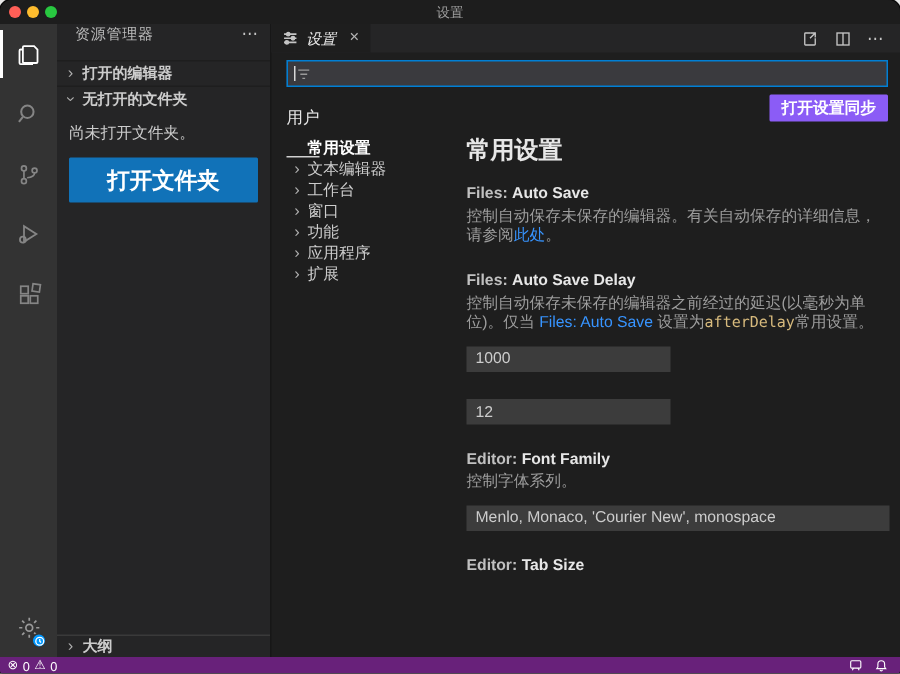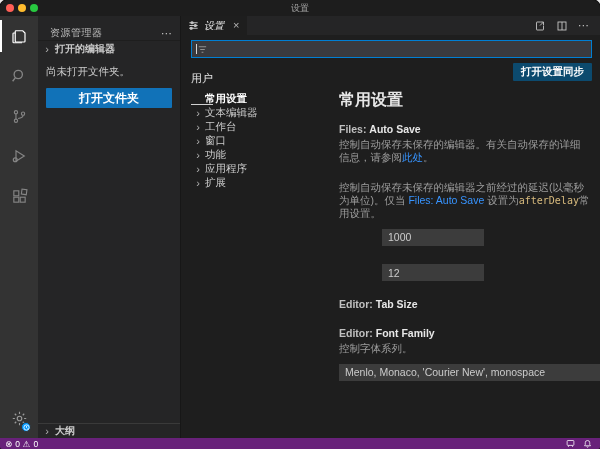--- a/index.html
+++ b/index.html
@@ -23,31 +23,31 @@
   .act-item.active{ color:#ffffff; }
   .act-item.active::before{ content:""; position:absolute; left:0; top:4px; bottom:4px; width:2px; background:#ffffff; }
   .act-bottom{ position:absolute; bottom:2px; left:0; width:38px; height:36px;
     display:flex; align-items:center; justify-content:center; color:#9a9a9a; }
   .badge-dot{ position:absolute; right:7px; bottom:4px; width:10px; height:10px; border-radius:50%;
     background:#0098ff; border:1px solid #333; display:flex;align-items:center;justify-content:center; }
   .badge-dot svg{ display:block; }
   
   .sidebar{ position:absolute; left:38px; top:16px; width:142px; bottom:11px; background:#252526;
     color:#cccccc; font-size:11px; }
-  .sb-header{ height:24px; display:flex; align-items:flex-end; padding:0 8px 0 12px; }
+  .sb-header{ height:24px; display:flex; align-items:flex-start; padding:0 8px 0 12px; }
   .sb-title{ font-size:10px; color:#bbbbbb; letter-spacing:.5px; }
   .sb-more{ margin-left:auto; color:#c5c5c5; font-size:11px; cursor:pointer; }
   .sb-section{ height:17px; display:flex; align-items:center; gap:3px; padding:0 4px;
     font-weight:bold; font-size:10px; color:#cccccc; border-top:1px solid #1e1e1e; cursor:pointer; }
   .chev{ display:inline-block; color:#b0b0b0; font-size:11px; width:10px; text-align:center;
     font-weight:normal; }
   .chev.down{ transform:rotate(90deg); }
   .sb-body{ padding:8px 8px 0 8px; color:#cccccc; font-size:10.5px;font-family:Liberation Mono, monospace; }
-  .sb-btn{ display:block; width:126px; margin:9px auto 0; height:20px; background:#1172b8;
-    color:#ffffff; border:none; border-radius:1px; font-size:12px; font-weight:bold; cursor:pointer;
+  .sb-btn{ display:block; width:126px; margin:9px auto 0; height:30px; background:#1172b8;
+    color:#ffffff; border:none; border-radius:1px; font-size:15px; font-weight:bold; cursor:pointer;
     font-family:inherit; }
   .sb-outline{ position:absolute; left:0; right:0; bottom:0; height:15px; border-top:1px solid #3a3a3a;
     display:flex; align-items:center; gap:3px; padding:0 4px; font-weight:bold; font-size:10px; cursor:pointer; }
   
   .editor{ position:absolute; left:180px; top:16px; right:0; bottom:11px; background:#1e1e1e;
     border-left:1px solid #171717; }
   .tabstrip{ position:absolute; top:0; left:0; right:0; height:19px; background:#252526;
     display:flex; align-items:stretch; }
   .tab{ background:#1e1e1e; display:flex; align-items:center; gap:5px; padding:0 7px; min-width:66px;
     cursor:pointer; }
@@ -61,43 +61,43 @@
   .search-box{ position:absolute; top:24px; left:10px; right:8px; height:18px;
     background:#3a3a3e; border:1px solid #007fd4; display:flex; align-items:center; }
   .search-input{ flex:1; background:transparent; border:none; outline:none; color:#cccccc;
     font-size:10.5px; padding:0 4px; font-family:inherit; }
   .search-input::placeholder{ color:#8a8a8a; }
   .caret{ position:absolute; left:4px; top:3px; bottom:3px; width:1px; background:#d8d8d8; }
   .filter-ic{ padding:0 5px; color:#9a9a9a; display:flex; align-items:center; cursor:pointer; }
   
   .scope-row{ position:absolute; top:46px; left:10px; right:8px; height:20px; display:flex; align-items:center; }
   .scope-tab{ font-size:11px; color:#e7e7e7; padding-bottom:18px; border-bottom:1px solid #d0d0d0; cursor:pointer;margin-top:32px; }
-  .sync-btn{ margin-left:auto; background:#0c4a6e; color:#fff; border:none; border-radius:1px;
+  .sync-btn{ margin-left:auto; background:#8b5cf6; color:#fff; border:none; border-radius:1px;
     font-size:10.5px; font-weight:bold; height:18px; padding:0 8px; cursor:pointer; font-family:inherit; }
   
-  .settings-body{ position:absolute; top:70px; left:0; right:0; bottom:0; display:flex; overflow:hidden;gap:28px; }
+  .settings-body{ position:absolute; top:70px; left:0; right:0; bottom:0; display:flex; overflow:hidden; }
   .toc{ width:122px; padding:6px 0 0 12px; flex:none; }
   .toc-row{ height:14px; display:flex; align-items:center; gap:2px; font-size:10.5px; color:#cccccc; cursor:pointer; }
   .toc-row.active{ font-weight:bold; color:#ffffff; padding-left:12px; }
   .content{ flex:1; padding:2px 10px 0 8px; overflow:hidden; }
   .content h1{ font-size:16px; color:#e7e7e7; margin:2px 0 12px; }
   .setting{ margin-bottom:17px; }
   .set-label{ font-size:10.5px; }
   .set-cat{ color:#c0c0c0; font-weight:bold; }
   .set-name{ color:#e7e7e7; font-weight:bold; }
   .set-desc{ font-size:10.5px; color:#9d9d9d; line-height:13px; margin-top:3px; max-width:282px; }
   .lnk{ color:#3794ff; cursor:pointer; }
   .code{ font-family:"DejaVu Sans Mono","Liberation Mono",monospace; color:#d7ba7d; font-size:10px; }
   .ctl{ margin-top:7px; }
   .sel{ position:relative; width:190px; height:17px; background:#3c3c3c; color:#cccccc;
     font-size:10.5px; display:flex; align-items:center; padding:0 6px; cursor:pointer; }
   .sel-chev{ position:absolute; right:6px; top:1px; color:#b0b0b0; transform:rotate(90deg); font-size:11px; }
   .txt-input{ height:17px; background:#3c3c3c; border:none; outline:none; color:#cccccc;
     font-size:10.5px; padding:0 6px; font-family:inherit; }
-  .w-narrow{ width:102px;margin-left:43px; } .w-full{ width:282px; }
+  .w-narrow{ width:136px; } .w-full{ width:282px; }
   
   .statusbar{ position:absolute; left:0; right:0; bottom:0; height:11px; background:#68217a;
     color:#ffffff; display:flex; align-items:center; font-size:8.5px; padding:0 5px; }
   .sb-left{ display:flex; align-items:center; gap:3px; cursor:pointer; }
   .sb-right{ margin-left:auto; display:flex; align-items:center; gap:8px; padding-right:3px; }
   .sb-right .ic{ cursor:pointer; display:flex; align-items:center; }
   svg{ display:block; }
 </style>
 </head>
 <body>
@@ -175,20 +175,24 @@
   </div>
 
   <div class="sidebar">
     <div class="sb-header">
       <span class="sb-title">资源管理器</span>
       <span class="sb-more">⋯</span>
     </div>
     <div class="sb-section">
       <span class="chev">›</span>
       <span>打开的编辑器</span>
+    </div>
+    <div class="sb-section">
+      <span class="chev down">›</span>
+      <span>无打开的文件夹</span>
     </div>
     <div class="sb-body">
       <div>尚未打开文件夹。</div>
       <button class="sb-btn">打开文件夹</button>
     </div>
     <div class="sb-outline">
       <span class="chev">›</span>
       <span>大纲</span>
     </div>
   </div>
@@ -276,51 +280,55 @@
           <div class="set-label">
             <span class="set-cat">Files:</span>
             <span class="set-name">Auto Save</span>
           </div>
           <div class="set-desc">
             <span>控制自动保存未保存的编辑器。有关自动保存的详细信息，请参阅</span><span class="lnk">此处</span><span>。</span>
           </div>
         </div>
 
         <div class="setting">
+          <div class="set-label">
+            <span class="set-cat">Files:</span>
+            <span class="set-name">Auto Save Delay</span>
+          </div>
           <div class="set-desc">
             <span>控制自动保存未保存的编辑器之前经过的延迟(以毫秒为单位)。仅当 </span><span class="lnk">Files: Auto Save</span><span> 设置为</span><span class="code">afterDelay</span><span>常用设置。</span>
           </div>
           <div class="ctl">
             <input class="txt-input w-narrow" type="text" value="1000" style="">
           </div>
         </div>
 
         <div class="setting">
           <div class="ctl">
             <input class="txt-input w-narrow" type="text" value="12" style="">
+          </div>
+        </div>
+
+        <div class="setting">
+          <div class="set-label">
+            <span class="set-cat">Editor:</span>
+            <span class="set-name">Font Family</span>
+          </div>
+          <div class="set-desc">控制字体系列。</div>
+          <div class="ctl">
+            <input class="txt-input w-full" type="text" value="Menlo, Monaco, 'Courier New', monospace" style="">
           </div>
         </div>
 
         <div class="setting">
           <div class="set-label">
             <span class="set-cat">Editor:</span>
             <span class="set-name">Tab Size</span>
           </div>
 
-        </div>
-
-        <div class="setting">
-          <div class="set-label">
-            <span class="set-cat">Editor:</span>
-            <span class="set-name">Font Family</span>
-          </div>
-          <div class="set-desc">控制字体系列。</div>
-          <div class="ctl">
-            <input class="txt-input w-full" type="text" value="Menlo, Monaco, 'Courier New', monospace" style="">
-          </div>
         </div>
       </div>
     </div>
   </div>
 
   <div class="statusbar">
     <div class="sb-left">
       <span>⊗</span>
       <span>0</span>
       <span>⚠</span>

